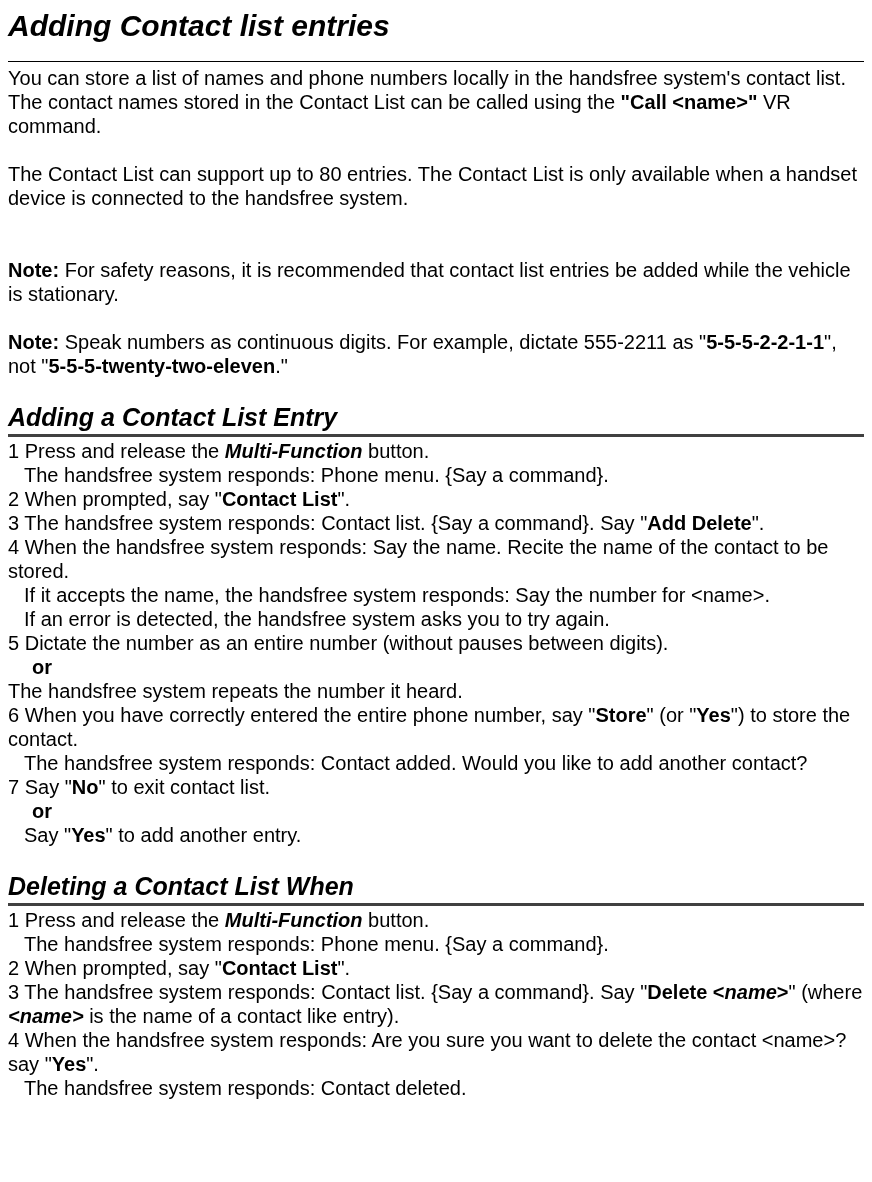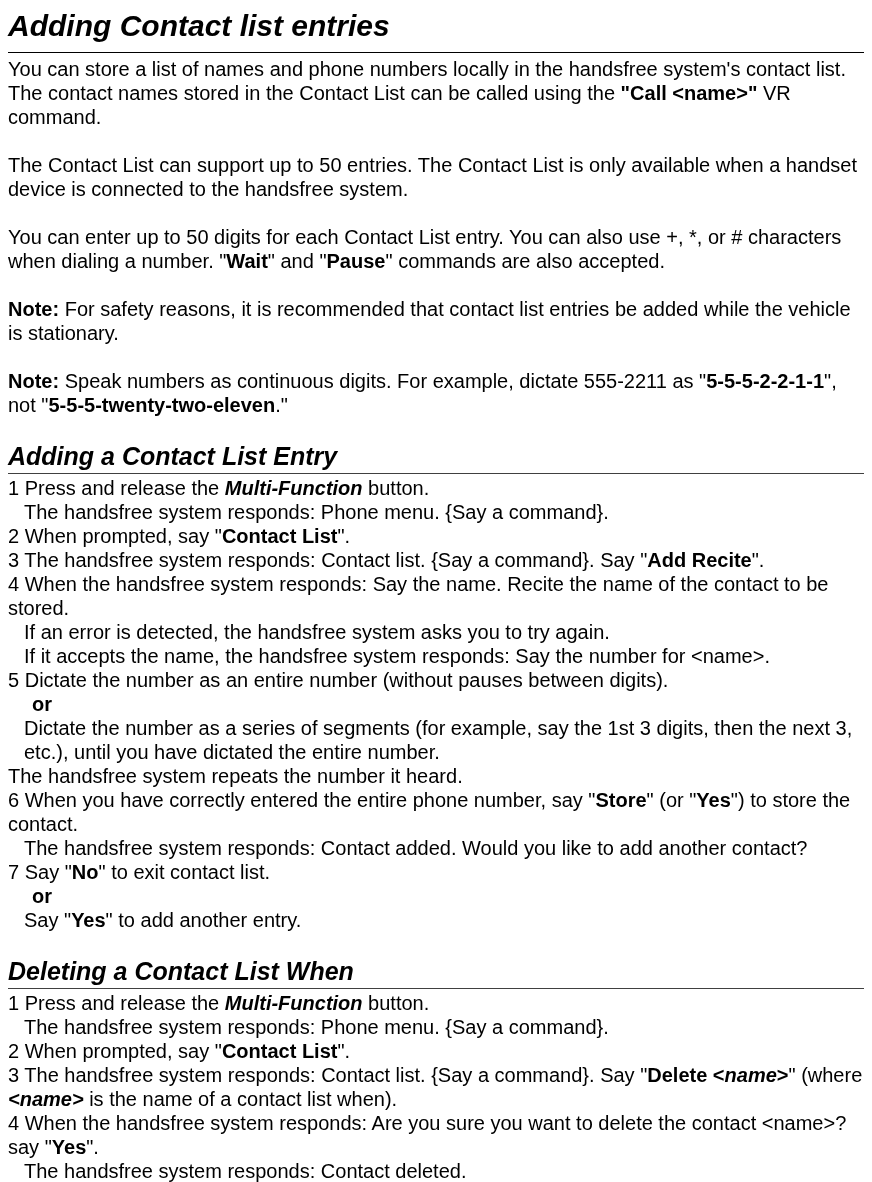--- a/index.html
+++ b/index.html
@@ -12,78 +12,76 @@
       width: 872px;
       box-sizing: border-box;
       color: #000;
     }
     h1.doc-title {
       font-size: 30px;
       font-style: italic;
       font-weight: bold;
       margin: 0 0 4px 0;
       border-bottom: 1px solid #000;
-      padding-bottom: 8px;
+      padding-bottom: 17px;
     }
     h2.section-title {
       font-size: 25px;
       font-style: italic;
       font-weight: bold;
       margin: 0 0 2px 0;
-      border-bottom: 1px solid #404040;
+      border-bottom: 3px solid #404040;
       padding-bottom: 2px;
     }
     p { margin: 0; }
     .intro-block p { margin-bottom: 0; }
     .spacer { height: 24px; }
     .section { margin-top: 24px; }
     .indent { padding-left: 16px; }
     .b { font-weight: bold; }
     .bi { font-weight: bold; font-style: italic; text-align: center; }
     .or { font-weight: bold; padding-left: 24px; }
   </style>
 </head>
 <body>
 
 <h1 class="doc-title">Adding Contact list entries</h1>
 
 <div class="intro-block">
     <p><span>You can store a list of names and phone numbers locally in the handsfree system's contact list. The contact names stored in the Contact List can be called using the </span><span class="b">"Call &lt;name&gt;"</span><span> VR command.</span></p>
     <div class="spacer"></div>
-    <p><span>The Contact List can support up to 50 entries. The Contact List is only available when a handset device is connected to the handsfree system.</span></p>
+    <p><span>The Contact List can support up to 80 entries. The Contact List is only available when a handset device is connected to the handsfree system.</span></p>
     <div class="spacer"></div>
-    <p><span>You can enter up to 50 digits for each Contact List entry. You can also use +, *, or # characters when dialing a number. "</span><span class="b">Wait</span><span>" and "</span><span class="b">Pause</span><span>" commands are also accepted.</span></p>
     <div class="spacer"></div>
     <p><span class="b">Note:</span><span> For safety reasons, it is recommended that contact list entries be added while the vehicle is stationary.</span></p>
     <div class="spacer"></div>
     <p><span class="b">Note:</span><span> Speak numbers as continuous digits. For example, dictate 555-2211 as "</span><span class="b">5-5-5-2-2-1-1</span><span>", not "</span><span class="b">5-5-5-twenty-two-eleven</span><span>."</span></p>
   </div>
 
 <div id="sections-container">
     <div class="section">
       <h2 class="section-title">Adding a Contact List Entry</h2>
       <p><span class="num">1</span><span> Press and release the </span><span class="bi">Multi-Function</span><span> button.</span></p>
       <p class="indent"><span>The handsfree system responds: Phone menu. {Say a command}.</span></p>
       <p><span class="num">2</span><span> When prompted, say "</span><span class="b">Contact List</span><span>".</span></p>
-      <p><span class="num">3</span><span> The handsfree system responds: Contact list. {Say a command}. Say "</span><span class="b">Add Recite</span><span>".</span></p>
+      <p><span class="num">3</span><span> The handsfree system responds: Contact list. {Say a command}. Say "</span><span class="b">Add Delete</span><span>".</span></p>
       <p><span class="num">4</span><span> When the handsfree system responds: Say the name. Recite the name of the contact to be stored.</span></p>
+      <p class="indent"><span>If it accepts the name, the handsfree system responds: Say the number for &lt;name&gt;.</span></p>
       <p class="indent"><span>If an error is detected, the handsfree system asks you to try again.</span></p>
-      <p class="indent"><span>If it accepts the name, the handsfree system responds: Say the number for &lt;name&gt;.</span></p>
       <p><span class="num">5</span><span> Dictate the number as an entire number (without pauses between digits).</span></p>
       <p class="or"><span>or</span></p>
-      <p class="indent"><span>Dictate the number as a series of segments (for example, say the 1st 3 digits, then the next 3,  etc.), until you have dictated the entire number.</span></p>
       <p><span>The handsfree system repeats the number it heard.</span></p>
       <p><span class="num">6</span><span> When you have correctly entered the entire phone number, say "</span><span class="b">Store</span><span>" (or "</span><span class="b">Yes</span><span>") to store the contact.</span></p>
       <p class="indent"><span>The handsfree system responds: Contact added. Would you like to add another contact?</span></p>
       <p><span class="num">7</span><span> Say "</span><span class="b">No</span><span>" to exit contact list.</span></p>
       <p class="or"><span>or</span></p>
       <p class="indent"><span>Say "</span><span class="b">Yes</span><span>" to add another entry.</span></p>
     </div>
     <div class="section">
       <h2 class="section-title">Deleting a Contact List When</h2>
       <p><span class="num">1</span><span> Press and release the </span><span class="bi">Multi-Function</span><span> button.</span></p>
       <p class="indent"><span>The handsfree system responds: Phone menu. {Say a command}.</span></p>
       <p><span class="num">2</span><span> When prompted, say "</span><span class="b">Contact List</span><span>".</span></p>
-      <p><span class="num">3</span><span> The handsfree system responds: Contact list. {Say a command}. Say "</span><span class="b">Delete &lt;</span><span class="bi">name</span><span class="b">&gt;</span><span>" (where </span><span class="bi">&lt;name&gt;</span><span> is the name of a contact list when).</span></p>
+      <p><span class="num">3</span><span> The handsfree system responds: Contact list. {Say a command}. Say "</span><span class="b">Delete &lt;</span><span class="bi">name</span><span class="b">&gt;</span><span>" (where </span><span class="bi">&lt;name&gt;</span><span> is the name of a contact like entry).</span></p>
       <p><span class="num">4</span><span> When the handsfree system responds: Are you sure you want to delete the contact &lt;name&gt;? say "</span><span class="b">Yes</span><span>".</span></p>
       <p class="indent"><span>The handsfree system responds: Contact deleted.</span></p>
     </div>
   </div>
 
 </body></html>

